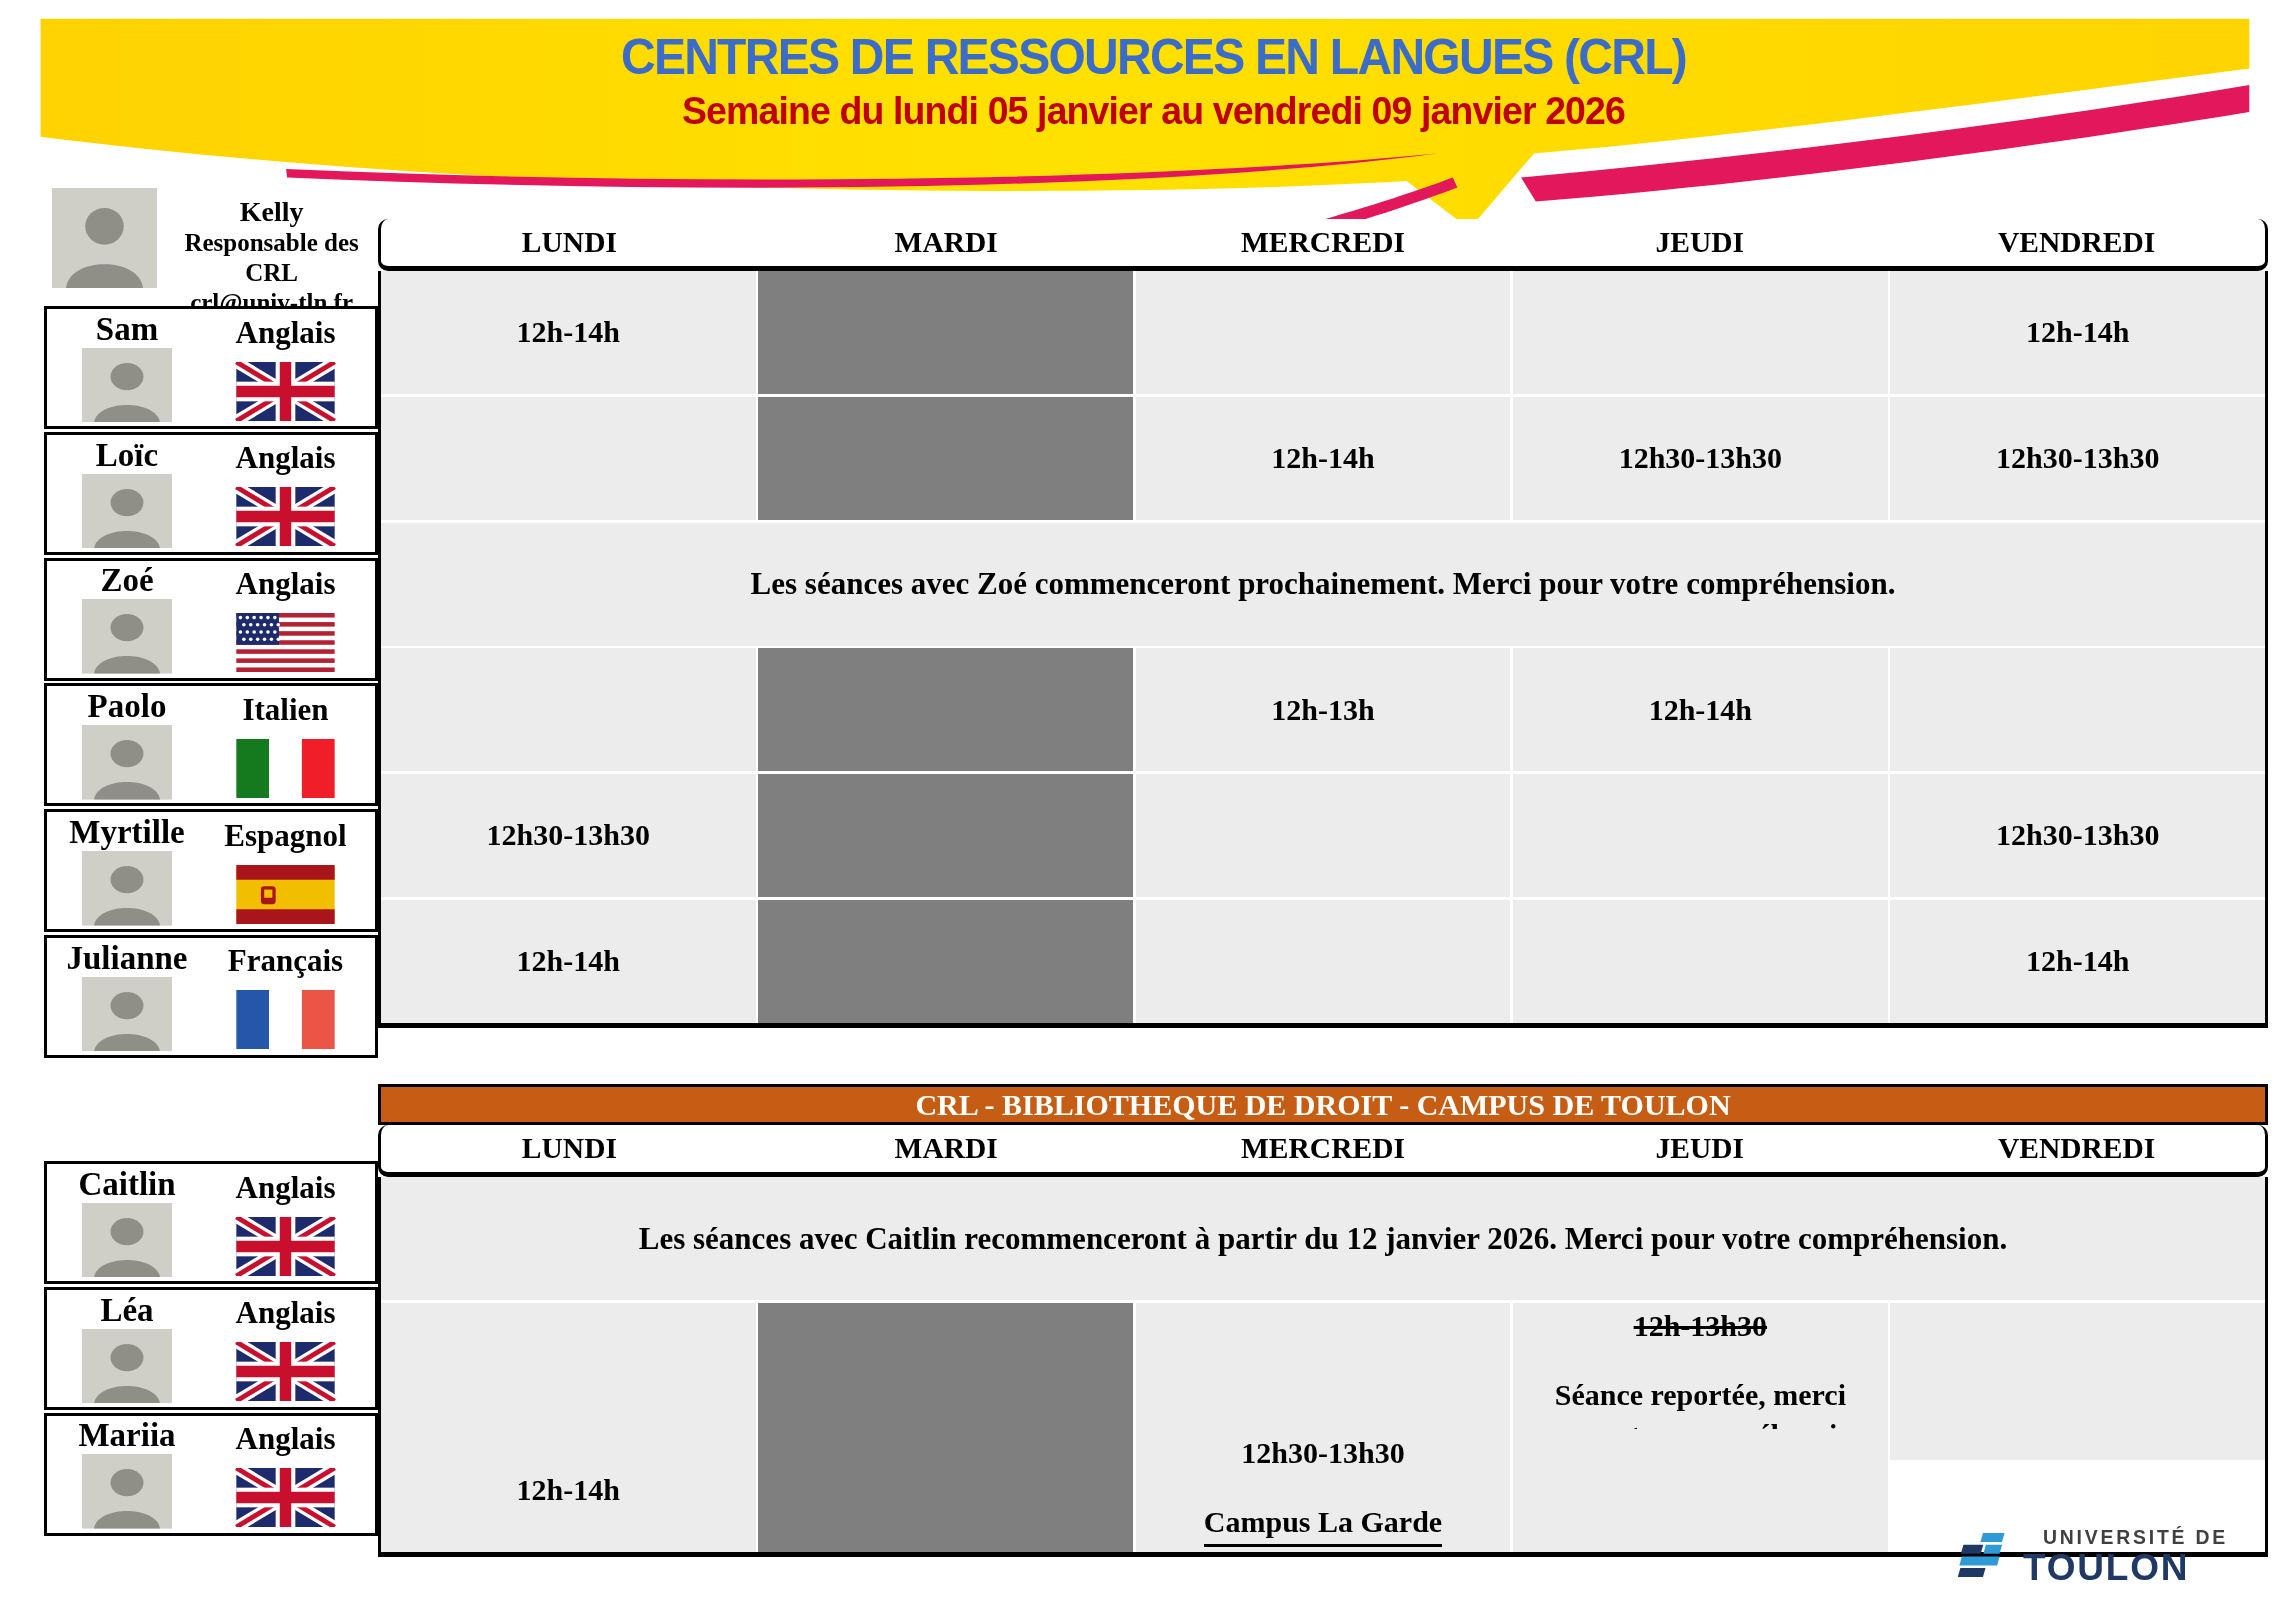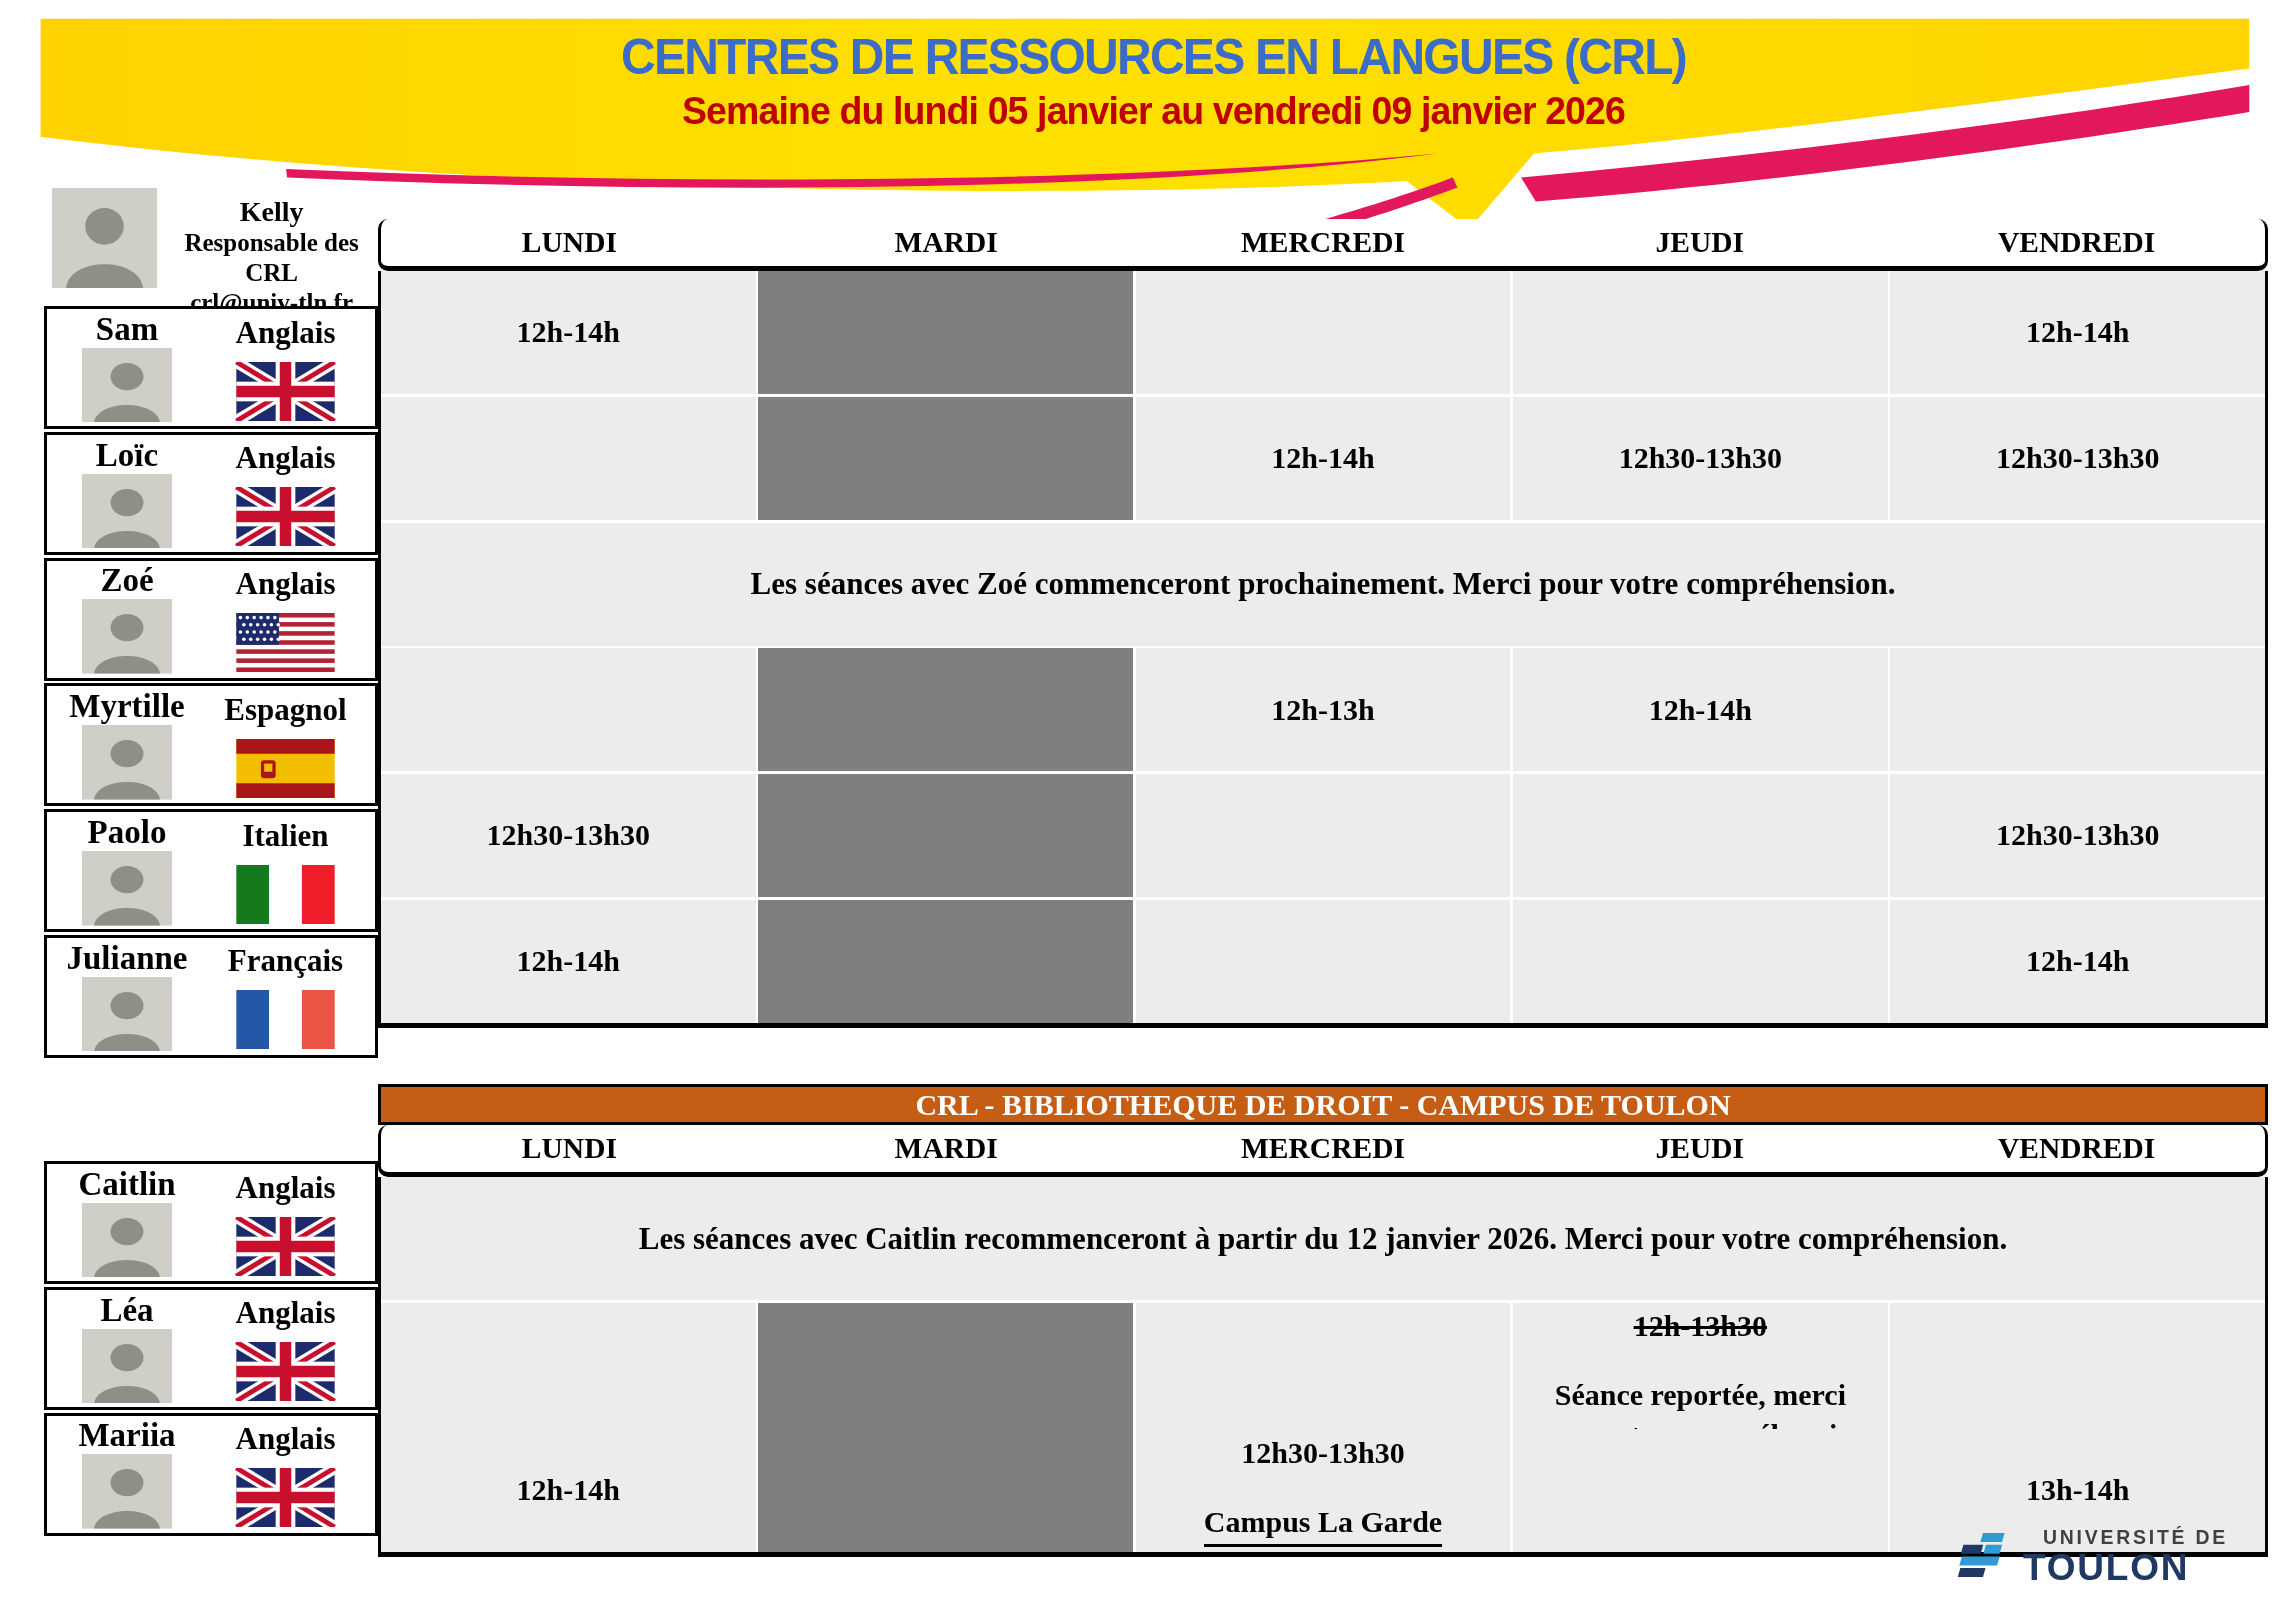--- a/index.html
+++ b/index.html
@@ -267,53 +267,53 @@
               <circle cx="8.8" cy="16" r="1.1" fill="#fff"></circle>
               <circle cx="13" cy="16" r="1.1" fill="#fff"></circle>
               <circle cx="17.200000000000003" cy="16" r="1.1" fill="#fff"></circle>
               <circle cx="21.400000000000002" cy="16" r="1.1" fill="#fff"></circle>
               <circle cx="25.6" cy="16" r="1.1" fill="#fff"></circle>
             </svg></div>
         </div>
       </div>
       <div class="person">
         <div class="p-left">
+          <div class="p-name">Paolo</div>
+          <div class="avatar-box p-photo"><svg viewBox="0 0 60 60" preserveAspectRatio="none">
+              <rect width="60" height="60" fill="#cfcfc8"></rect>
+              <circle cx="30" cy="23" r="11" fill="#8f8f88"></circle>
+              <path d="M8,60 C10,41 50,41 52,60 Z" fill="#8f8f88"></path>
+            </svg></div>
+        </div>
+        <div class="p-right">
+          <div class="p-lang">Italien</div>
+          <div class="flag"><svg viewBox="0 0 60 36">
+              <rect width="20" height="36" fill="#157A1E"></rect>
+              <rect x="20" width="20" height="36" fill="#fff"></rect>
+              <rect x="40" width="20" height="36" fill="#F01E28"></rect>
+            </svg></div>
+        </div>
+      </div>
+      <div class="person">
+        <div class="p-left">
           <div class="p-name">Myrtille</div>
           <div class="avatar-box p-photo"><svg viewBox="0 0 60 60" preserveAspectRatio="none">
               <rect width="60" height="60" fill="#cfcfc8"></rect>
               <circle cx="30" cy="23" r="11" fill="#8f8f88"></circle>
               <path d="M8,60 C10,41 50,41 52,60 Z" fill="#8f8f88"></path>
             </svg></div>
         </div>
         <div class="p-right">
           <div class="p-lang">Espagnol</div>
           <div class="flag"><svg viewBox="0 0 60 36">
               <rect width="60" height="36" fill="#F1BF00"></rect>
               <rect width="60" height="9" fill="#AA151B"></rect>
               <rect y="27" width="60" height="9" fill="#AA151B"></rect>
               <rect x="15" y="13" width="9" height="11" rx="2" fill="#AA151B"></rect>
               <rect x="17" y="15" width="5" height="5" fill="#F1BF00"></rect>
-            </svg></div>
-        </div>
-      </div>
-      <div class="person">
-        <div class="p-left">
-          <div class="p-name">Paolo</div>
-          <div class="avatar-box p-photo"><svg viewBox="0 0 60 60" preserveAspectRatio="none">
-              <rect width="60" height="60" fill="#cfcfc8"></rect>
-              <circle cx="30" cy="23" r="11" fill="#8f8f88"></circle>
-              <path d="M8,60 C10,41 50,41 52,60 Z" fill="#8f8f88"></path>
-            </svg></div>
-        </div>
-        <div class="p-right">
-          <div class="p-lang">Italien</div>
-          <div class="flag"><svg viewBox="0 0 60 36">
-              <rect width="20" height="36" fill="#157A1E"></rect>
-              <rect x="20" width="20" height="36" fill="#fff"></rect>
-              <rect x="40" width="20" height="36" fill="#F01E28"></rect>
             </svg></div>
         </div>
       </div>
       <div class="person">
         <div class="p-left">
           <div class="p-name">Julianne</div>
           <div class="avatar-box p-photo"><svg viewBox="0 0 60 60" preserveAspectRatio="none">
               <rect width="60" height="60" fill="#cfcfc8"></rect>
               <circle cx="30" cy="23" r="11" fill="#8f8f88"></circle>
               <path d="M8,60 C10,41 50,41 52,60 Z" fill="#8f8f88"></path>
@@ -362,23 +362,20 @@
           <div class="line">12h-14h</div>
         </div>
         <div class="cell blocked"></div>
         <div class="cell">
           <div class="cell-lines">
             <div class="line">12h30-13h30</div>
             <div class="line uline">Campus La Garde</div>
           </div>
         </div>
         <div class="cell"></div>
-        <div class="cell">
-          <div class="line">13h-14h</div>
-        </div>
       </div>
     </div>
     <div class="persons">
       <div class="person">
         <div class="p-left">
           <div class="p-name">Caitlin</div>
           <div class="avatar-box p-photo"><svg viewBox="0 0 60 60" preserveAspectRatio="none">
               <rect width="60" height="60" fill="#cfcfc8"></rect>
               <circle cx="30" cy="23" r="11" fill="#8f8f88"></circle>
               <path d="M8,60 C10,41 50,41 52,60 Z" fill="#8f8f88"></path>

